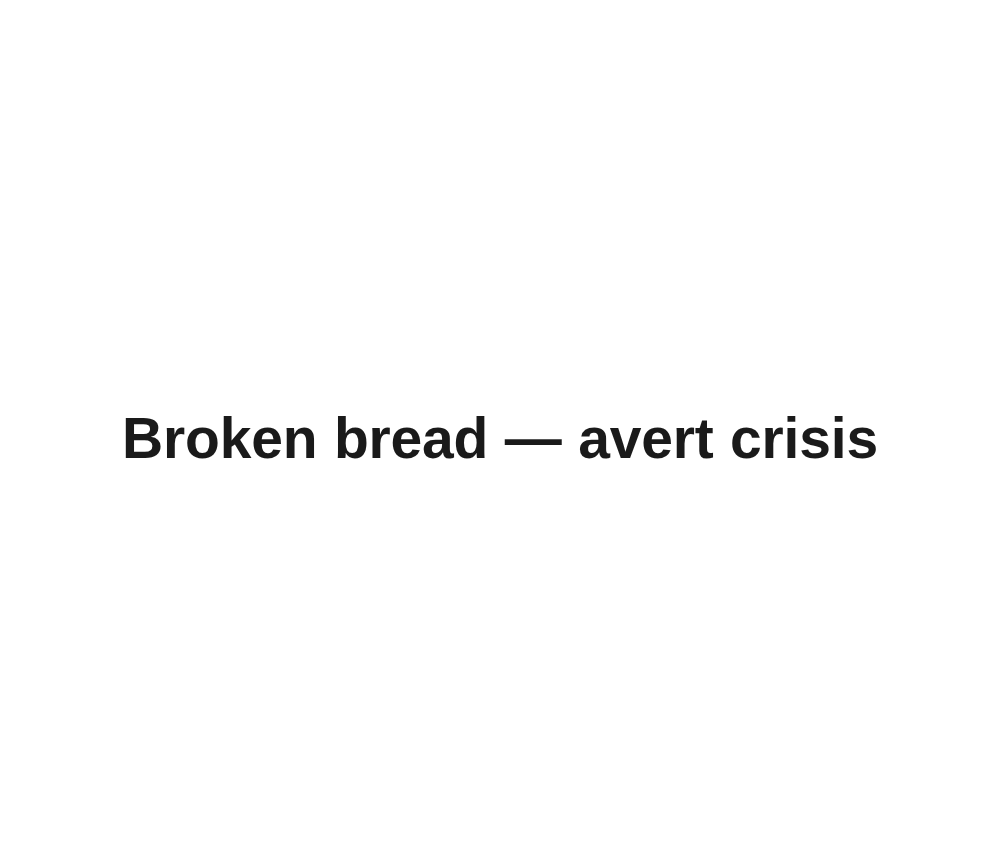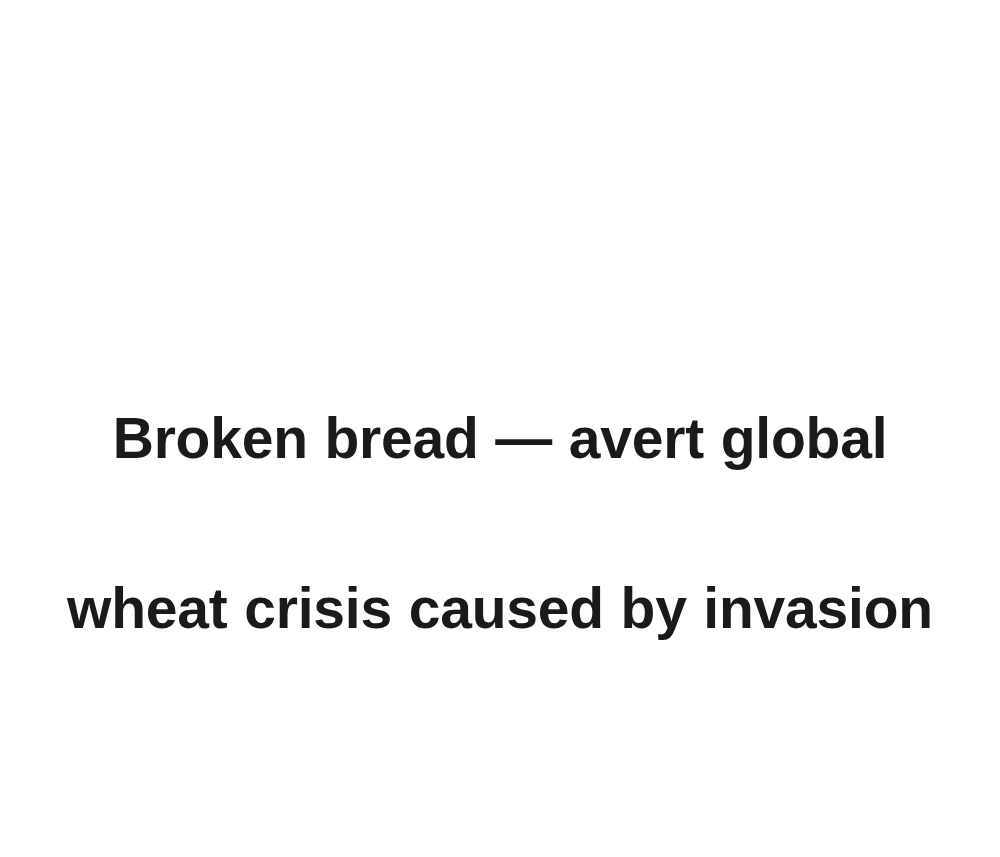--- a/index.html
+++ b/index.html
@@ -55,18 +55,17 @@
     padding: 0;
   }
 </style>
 </head>
 <body>
 
 <div class="canvas">
 
   <div class="headline-block">
     <h1 class="headline">
-      <span class="headline-line">Broken bread — avert global</span>
-      <span class="headline-line">wheat crisis caused by invasion</span>
+      <span class="headline-line">Broken bread — avert crisis</span>
     </h1>
   </div>
 
 </div>
 
 </body></html>

